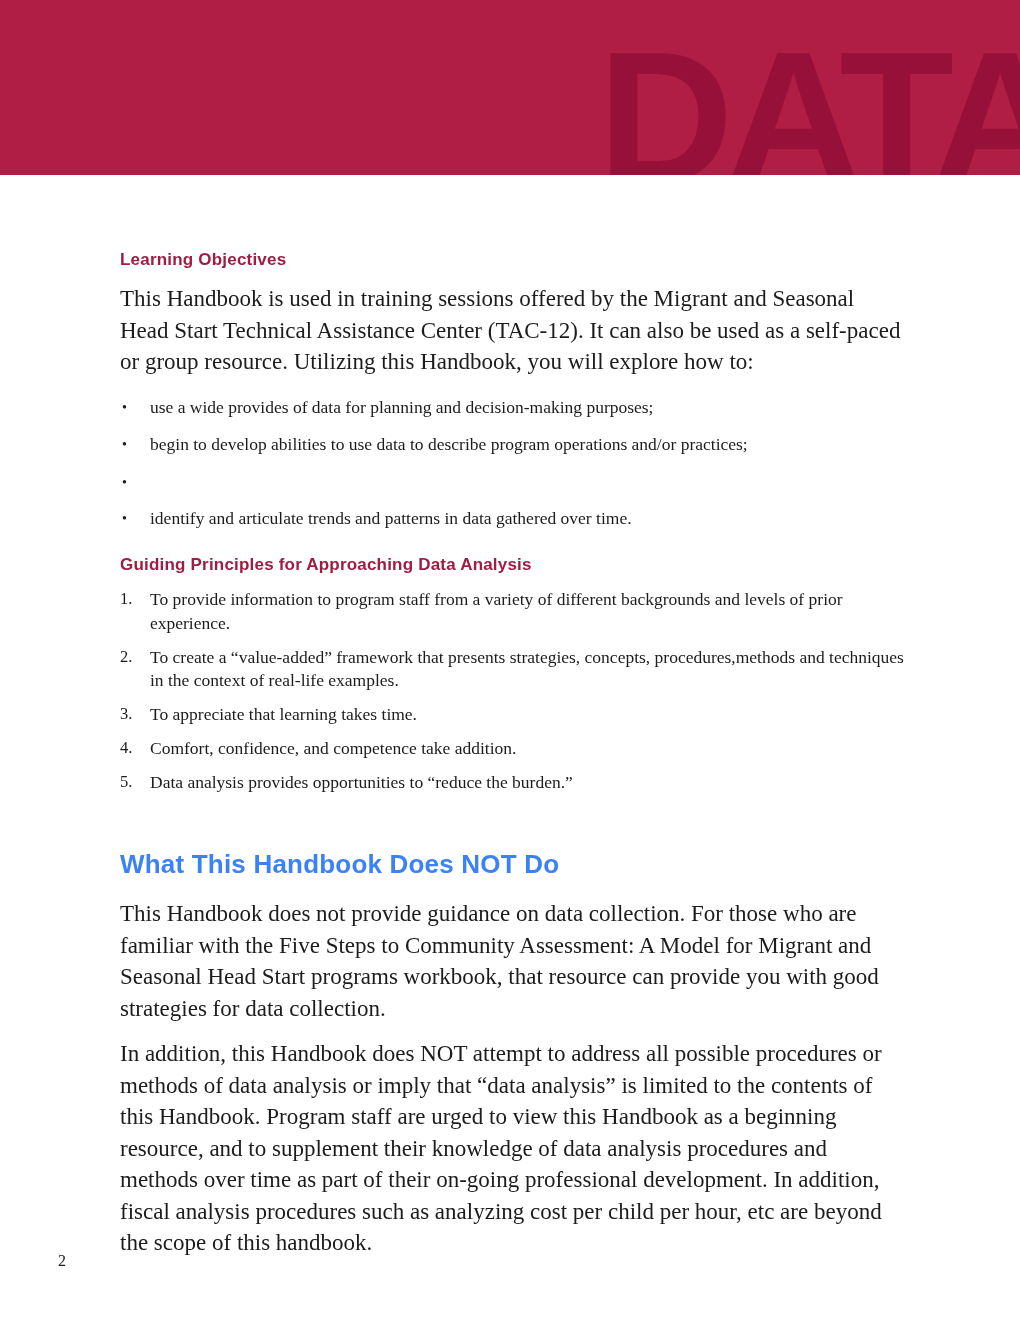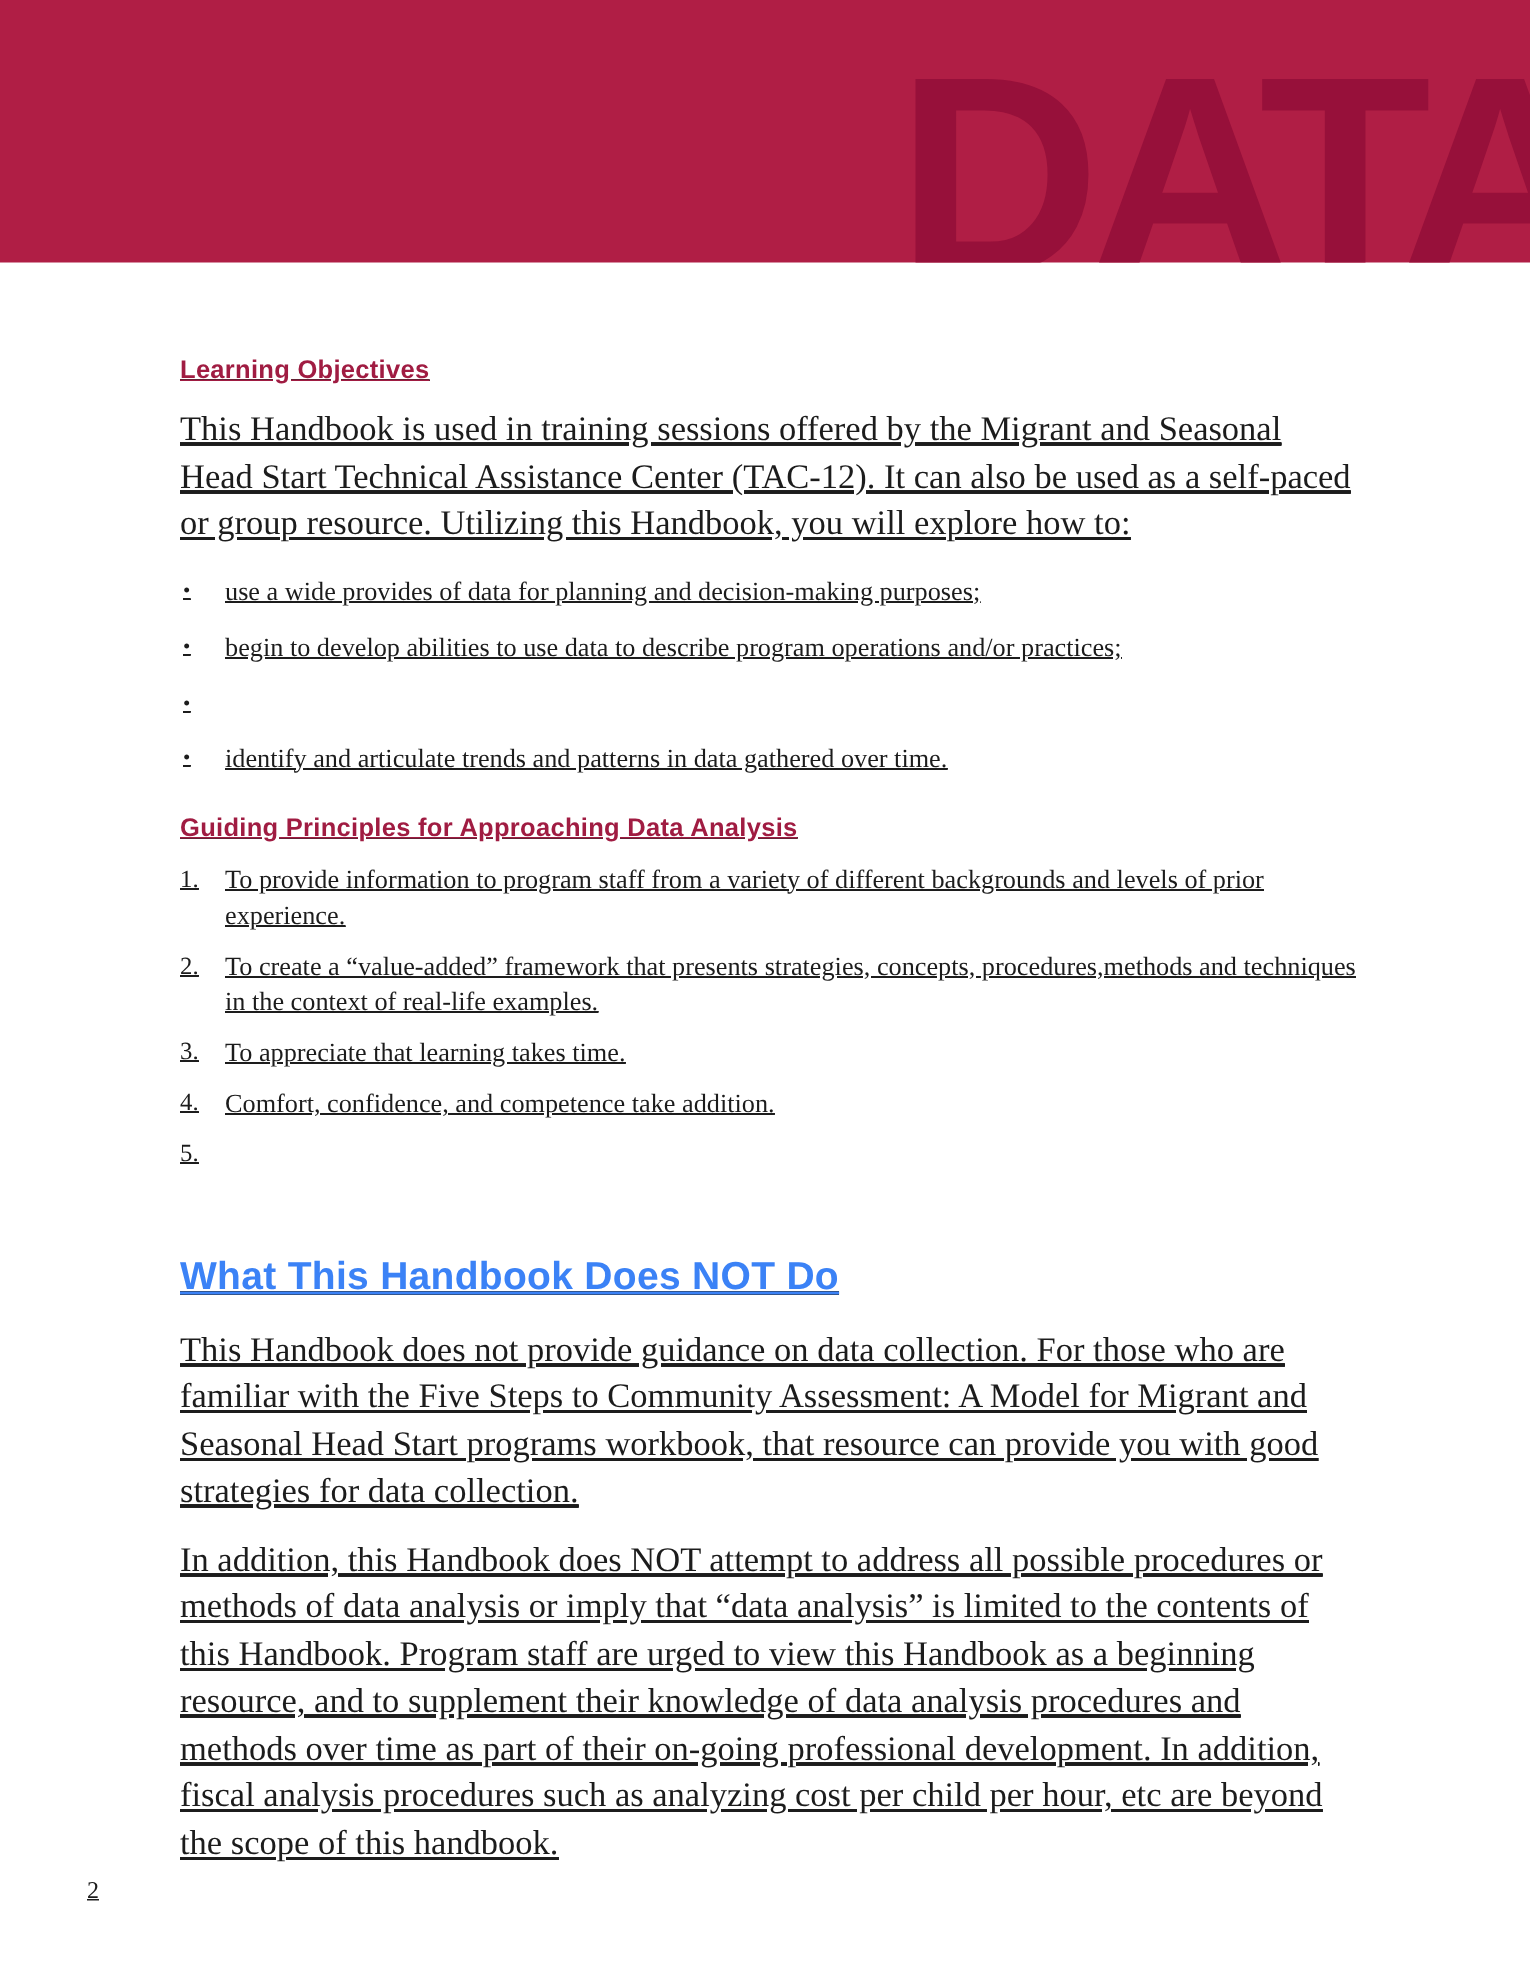--- a/index.html
+++ b/index.html
@@ -1,15 +1,15 @@
 <!DOCTYPE html>
 <html><head>
 <meta charset="utf-8">
 <style>
-  * { margin: 0; padding: 0; box-sizing: border-box; text-decoration: underline; }
+  * { margin: 0; padding: 0; box-sizing: border-box; }
   html, body { background: #ffffff; }
   body {
     width: 1020px; height: 1320px;
     position: relative; overflow: hidden;
     font-family: "Liberation Serif", serif;
     color: #1c1c1c;
   }
   .page { width: 1020px; height: 1320px; position: relative; background: #ffffff; }
 
   
@@ -26,21 +26,21 @@
     font-family: "Liberation Sans", sans-serif;
     font-weight: 700;
     font-size: 188px;
     line-height: 1;
     letter-spacing: -8px;
     color: #97103a;
     white-space: nowrap;
   }
 
   
-  .content { padding: 62px 115px 0 120px; }
+  .content { padding: 62px 115px 0 120px; margin-top: 13px; }
 
   .maroon-heading {
     font-family: "Liberation Sans", sans-serif;
     font-weight: 700;
     font-size: 17px;
     color: #a01c42;
     letter-spacing: 0.2px;
     margin-bottom: 13px;
   }
   p.body-para {
@@ -141,20 +141,21 @@
       <li>
         <span class="marker">3.</span>
         <span>To appreciate that learning takes time.</span>
       </li>
       <li>
         <span class="marker">4.</span>
         <span>Comfort, confidence, and competence take addition.</span>
       </li>
       <li>
         <span class="marker">5.</span>
+        <span>Data analysis provides opportunities to “reduce the burden.”</span>
       </li>
     </ol>
 
     <h1 class="blue-heading">What This Handbook Does NOT Do</h1>
 
     <p class="body-para">This Handbook does not provide guidance on data collection.  For those who are familiar with the Five Steps to Community Assessment: A Model for Migrant and Seasonal Head Start programs workbook, that resource can provide you with good strategies for data collection.</p>
 
     <p class="body-para">In addition, this Handbook does NOT attempt to address all possible procedures or methods of data analysis or imply that “data analysis” is limited to the contents of this Handbook.  Program staff are urged to view this Handbook as a beginning resource, and to supplement their knowledge of data analysis procedures and methods over time as part of their on-going professional development.  In addition, fiscal analysis procedures such as analyzing cost per child per hour, etc are beyond the scope of this handbook.</p>
 
   </main>

